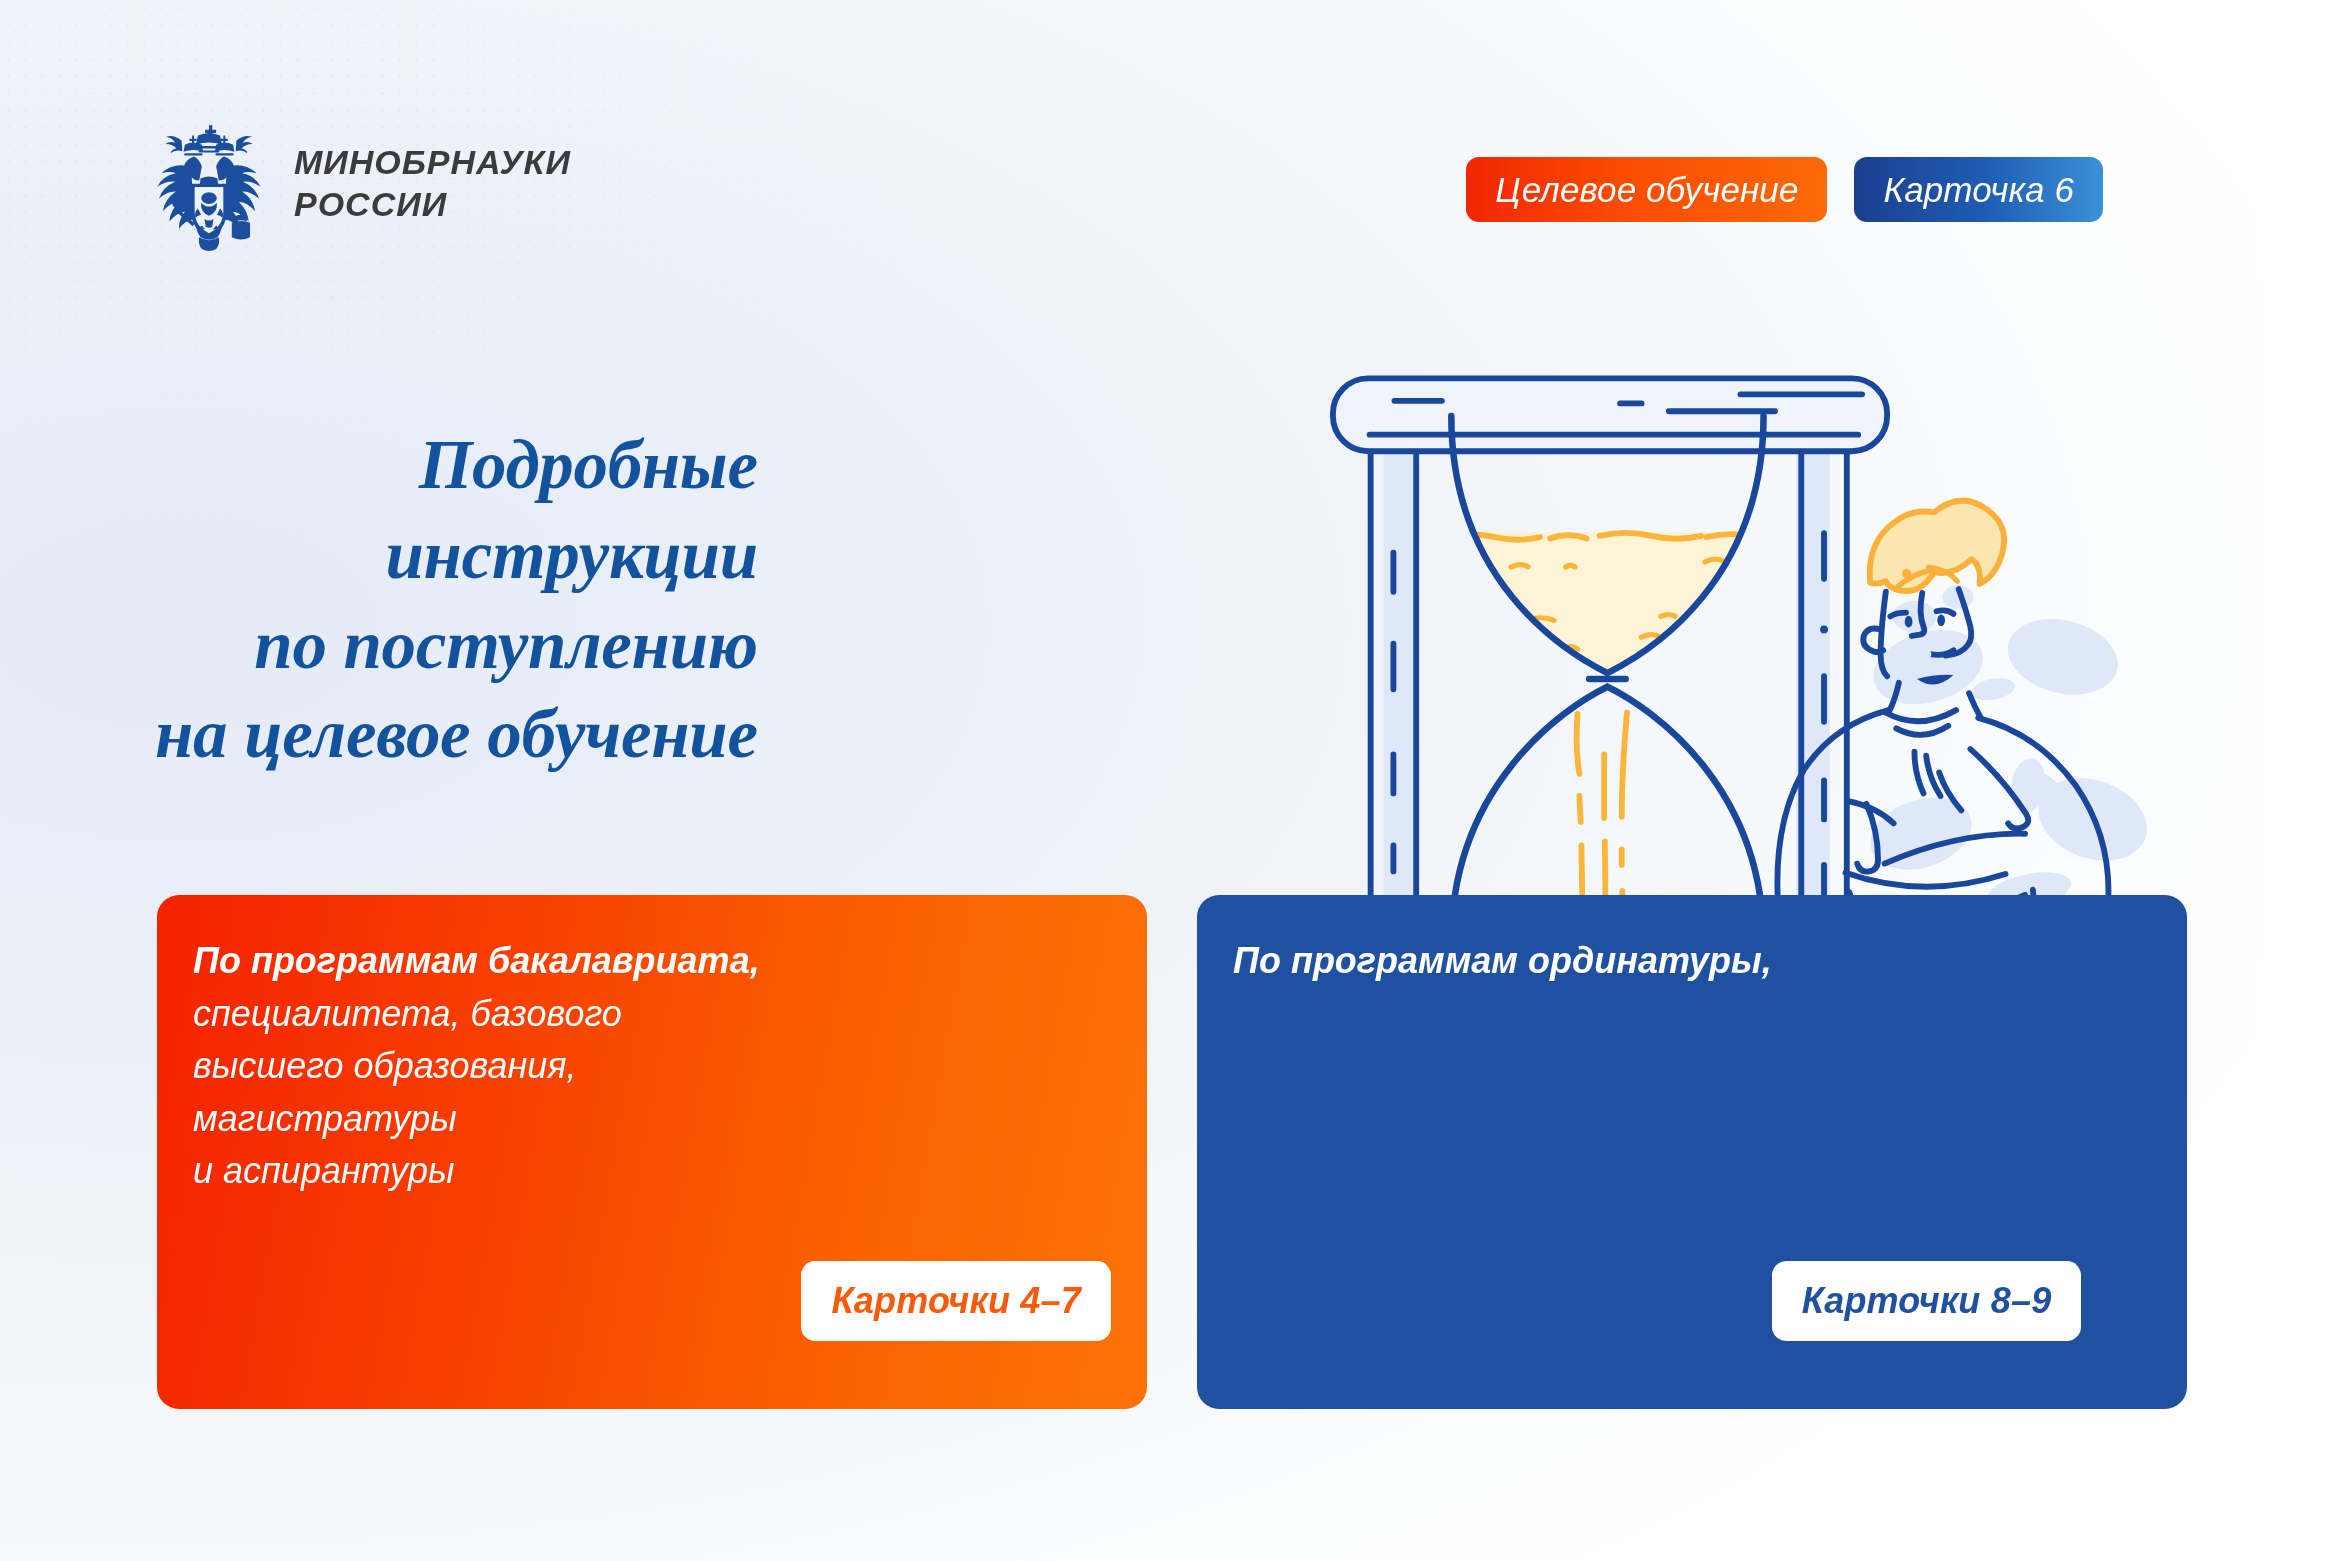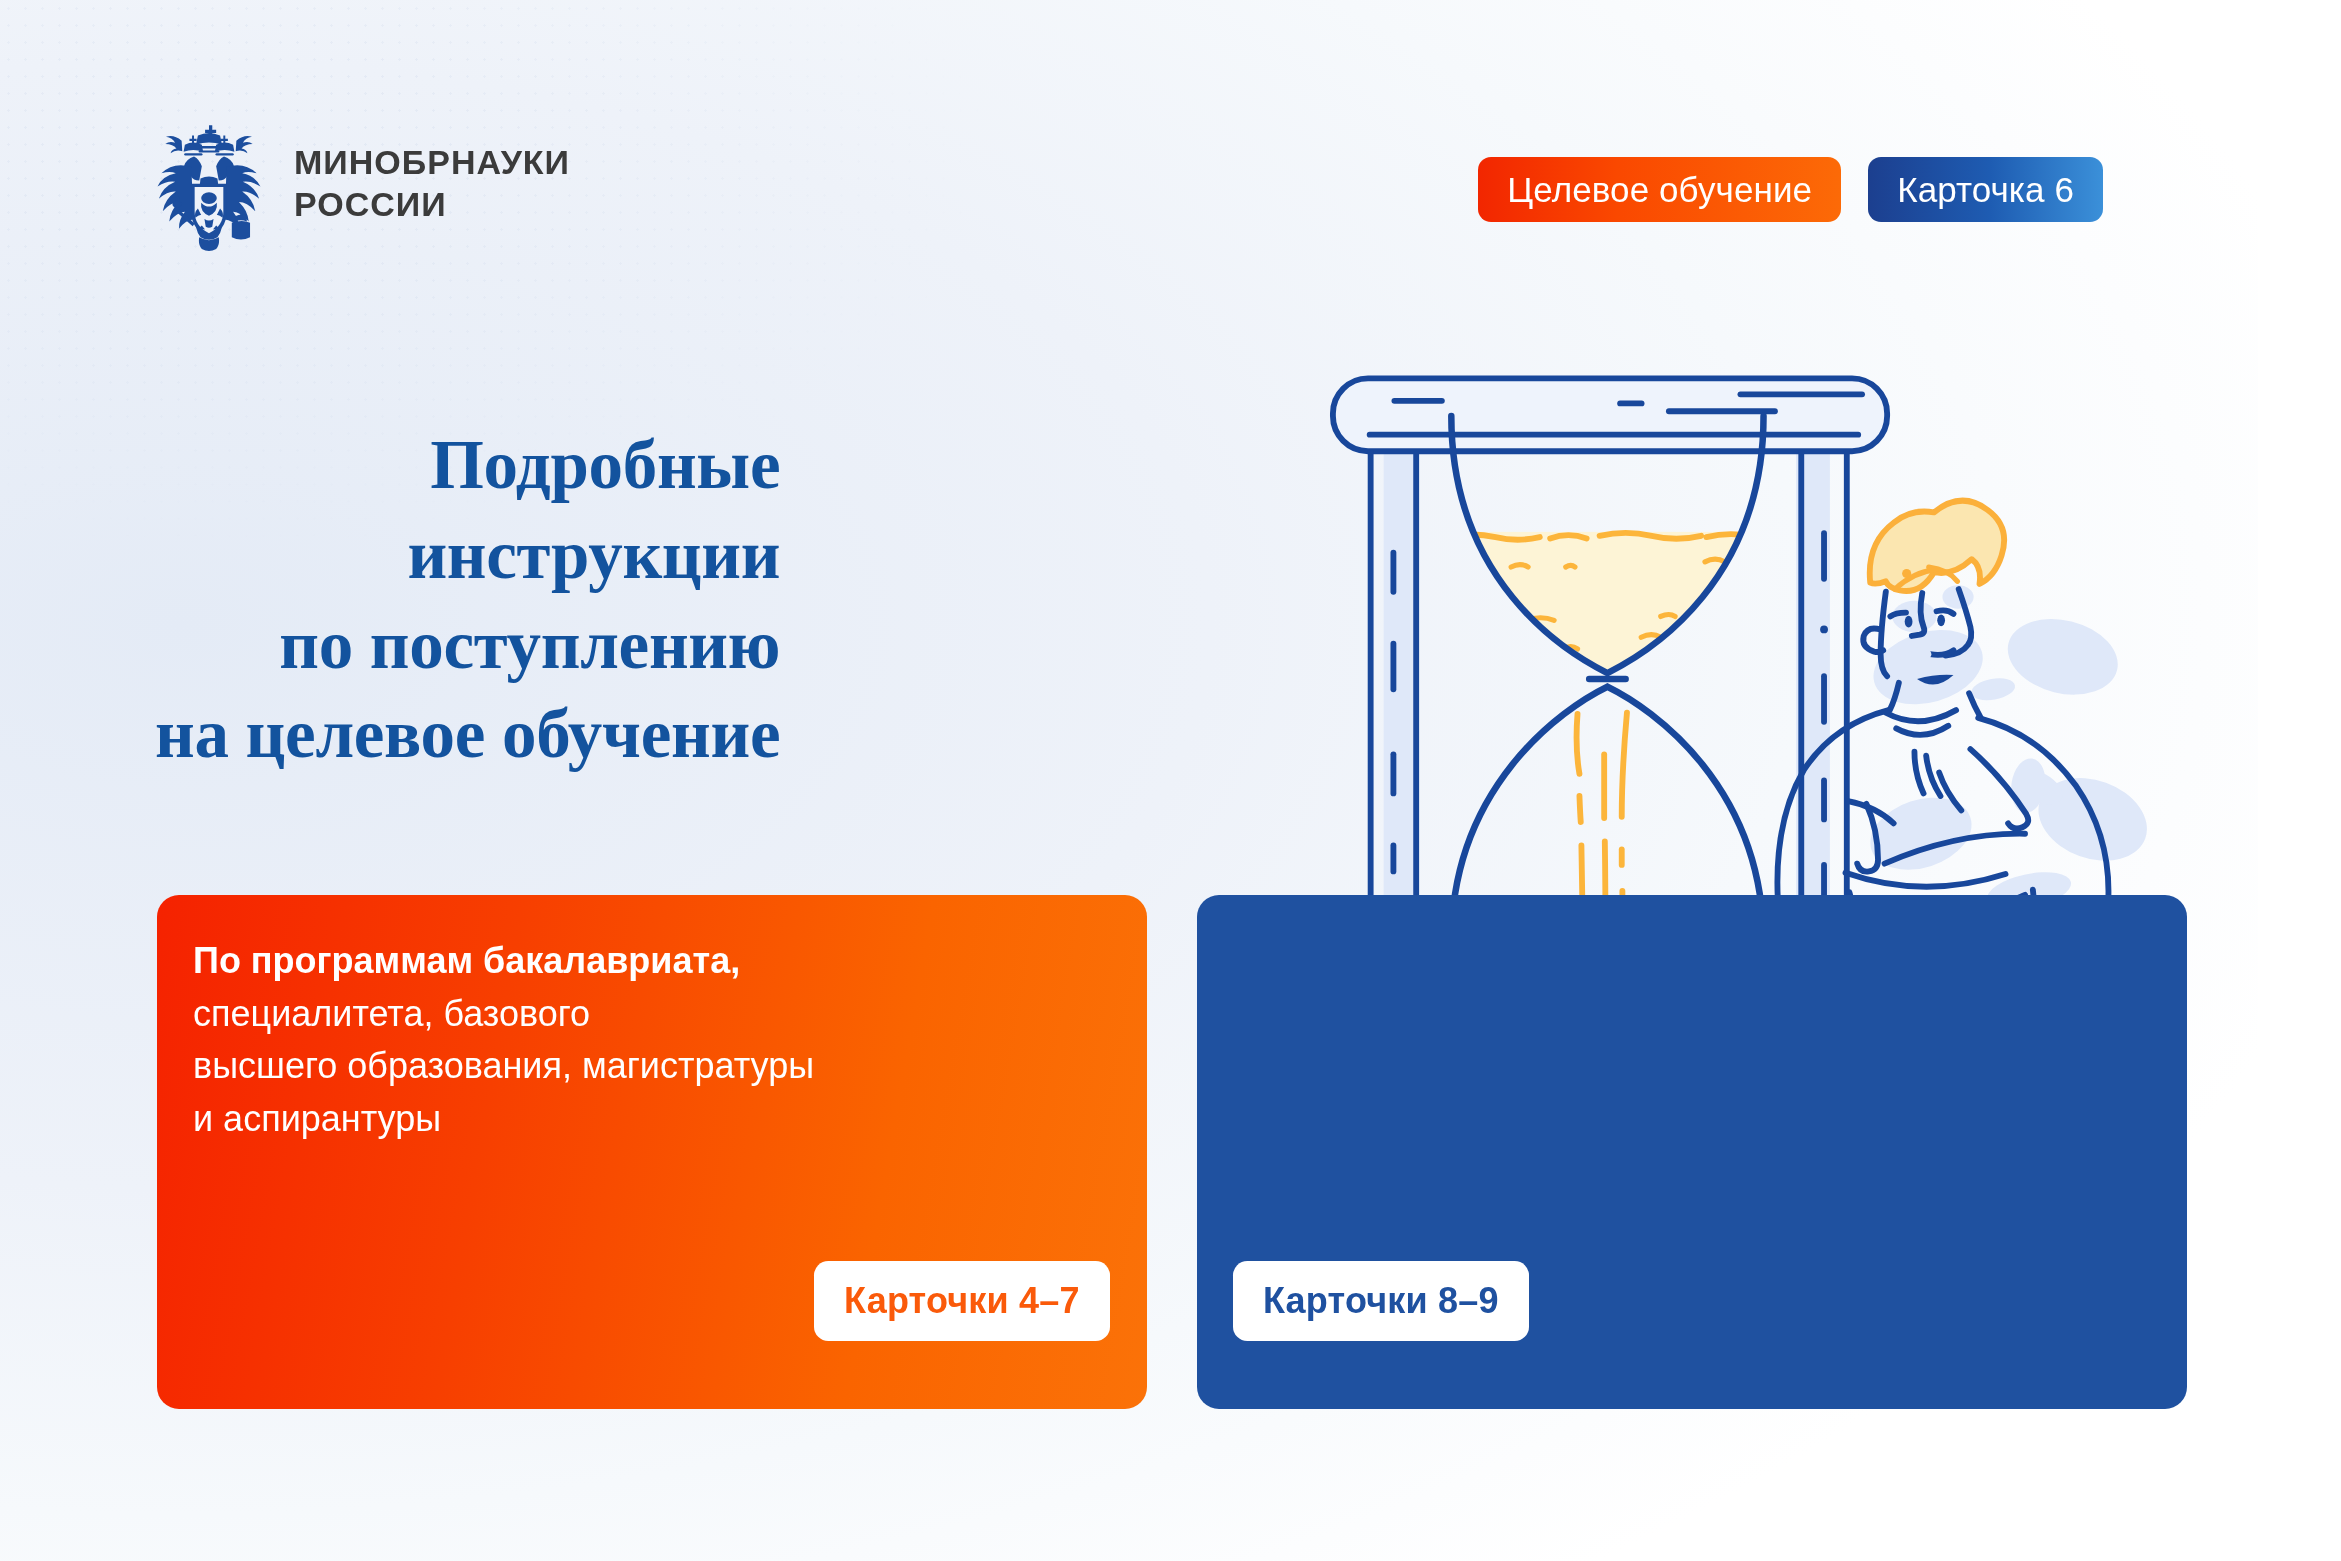--- a/index.html
+++ b/index.html
@@ -9,20 +9,21 @@
     font-family:"Liberation Sans", sans-serif;
     overflow:hidden;
     background:#ffffff;
   }
   #stage{
     position:relative;
     width:2258px;height:1561px;
     overflow:hidden;
     background:
       radial-gradient(120% 95% at 8% 40%, #e4ebf6 0%, #eef2f9 38%, #f6f9fc 60%, #ffffff 82%);
+    font-style: italic;
   }
   
   #dots{
     position:absolute;left:0;top:0;width:1366px;height:716px;
     background-image:radial-gradient(#c8d4e8 1px, transparent 1.1px);
     background-size:17px 17px;
     opacity:.30;
     -webkit-mask-image:radial-gradient(70% 70% at 18% 22%, #000 0%, rgba(0,0,0,.55) 45%, transparent 78%);
     mask-image:radial-gradient(70% 70% at 18% 22%, #000 0%, rgba(0,0,0,.55) 45%, transparent 78%);
     pointer-events:none;
@@ -306,18 +307,18 @@
   </div>
 
   <div class="card" id="card-orange">
     <div class="ctitle"><b>По программам бакалавриата,</b><br><span>специалитета, базового
 высшего образования, магистратуры
 и аспирантуры</span></div>
     <div class="pill">Карточки 4–7</div>
   </div>
 
   <div class="card" id="card-blue">
-    <div class="ctitle"><br></div>
+    <div class="ctitle"><b>По программам ординатуры,</b><br></div>
     <div class="pill">Карточки 8–9</div>
   </div>
 
 </div>
 
 
 </body></html>

